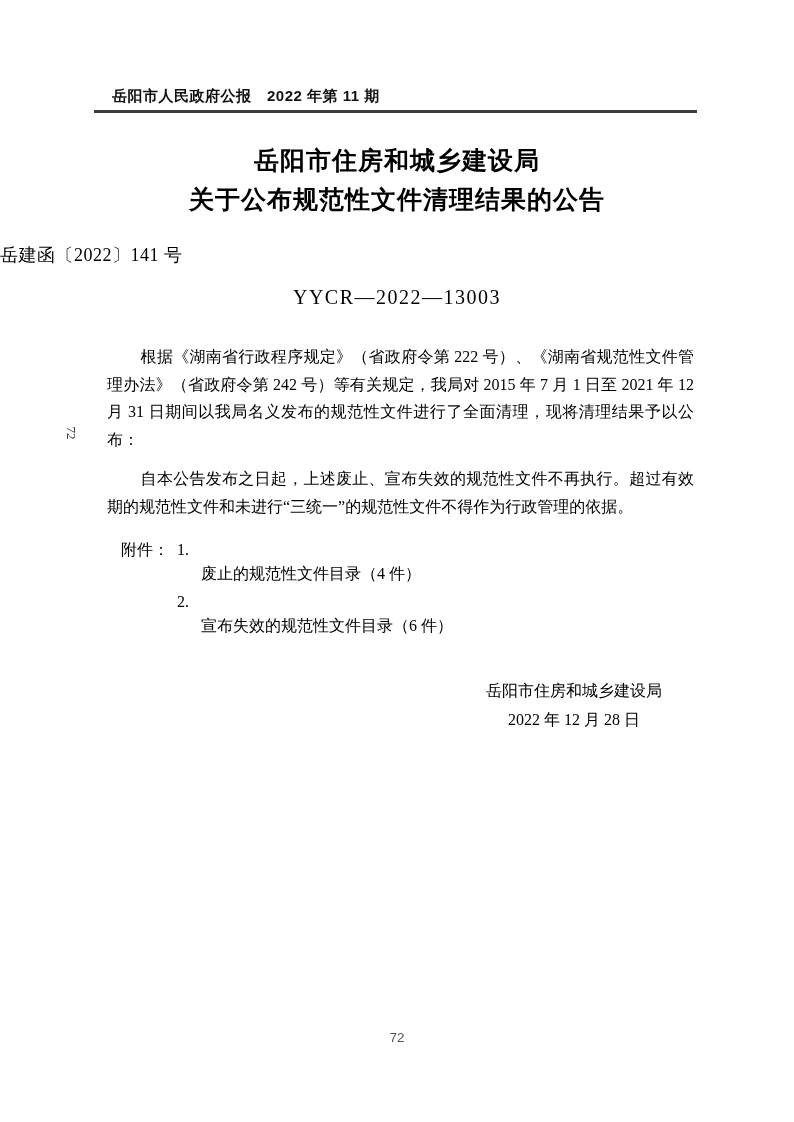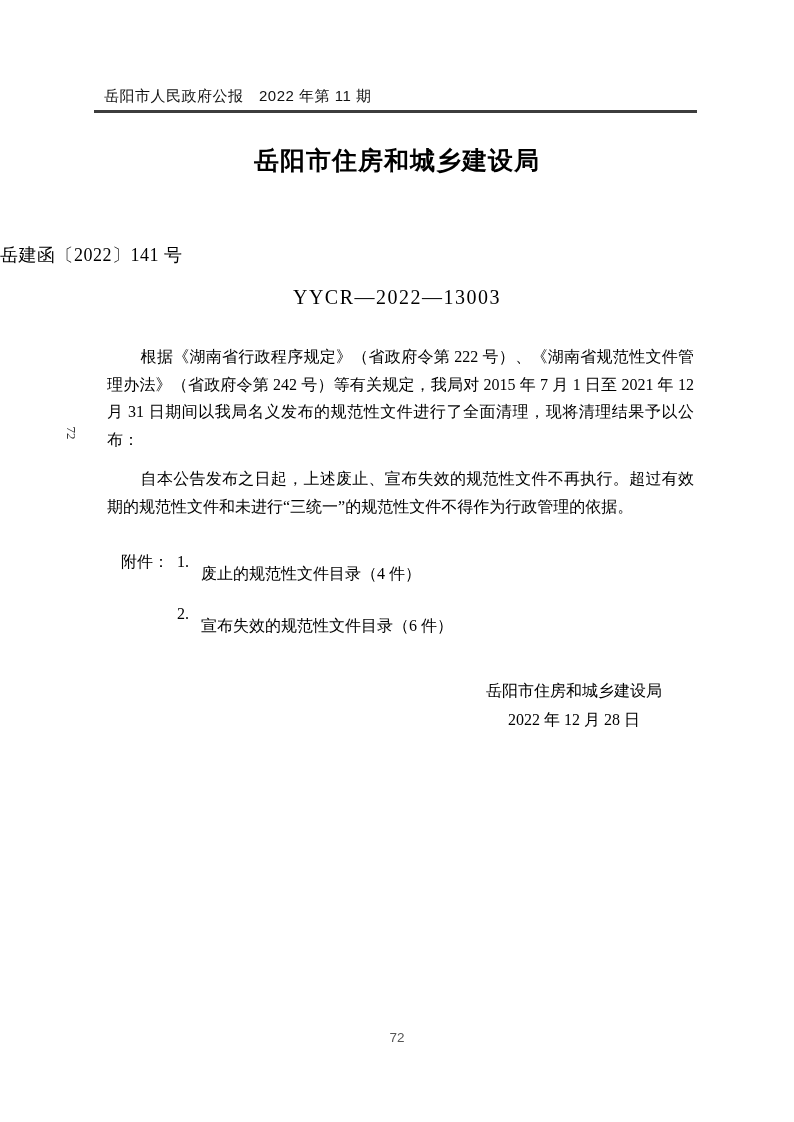--- a/index.html
+++ b/index.html
@@ -6,23 +6,23 @@
   .page{
     position:relative;
     width:794px;height:1122px;
     background:#ffffff;
     color:#000;
     font-family:"Liberation Serif","DejaVu Serif",serif;
     overflow:hidden;
   }
   
   .masthead{
-    position:absolute;left:104px;top:87px;
+    position:absolute;left:112px;top:87px;
     font-family:"Liberation Sans","DejaVu Sans",sans-serif;
-    font-size:15px;font-weight:400;color:#111;
+    font-size:15px;font-weight:700;color:#111;
     letter-spacing:.5px;white-space:pre;
   }
   .masthead-rule{
     position:absolute;left:94px;top:110px;
     width:603px;height:3px;background:#3d3d3d;
   }
   
   .side-num{
     position:absolute;left:56px;top:424px;
     width:28px;height:18px;
@@ -46,21 +46,21 @@
   }
   
   .body-block{
     position:absolute;left:95px;top:331px;width:611px;
     font-size:16px;line-height:27.5px;
     text-align:justify;color:#000;
   }
   .body-block p{margin:12px;text-indent:2.1em;}
   
   .attachments{margin-top:16px;line-height:28px;padding-left:26px;}
-  .att-row{display:flex;align-items:center;}
+  .att-row{display:flex;}
   .att-label{flex:none;width:56px;}
   .att-num{flex:none;margin-right:12px;}
   .att-text{flex:none;margin-top:24px;}
   
   .signature{
     margin-top:36px;margin-left:auto;margin-right:44px;
     width:-moz-fit-content;width:fit-content;
     text-align:center;line-height:29px;font-size:16px;
   }
   
@@ -76,20 +76,21 @@
 
 <div class="page">
 
   <div class="masthead">岳阳市人民政府公报　2022 年第 11 期</div>
   <div class="masthead-rule"></div>
 
   <div class="side-num">72</div>
 
   <h1 class="title">
     <span>岳阳市住房和城乡建设局</span>
+    <span>关于公布规范性文件清理结果的公告</span>
   </h1>
 
   <div class="doc-number">岳建函〔2022〕141 号</div>
 
   <div class="doc-code">YYCR—2022—13003</div>
 
   <div class="body-block">
     <p>根据《湖南省行政程序规定》（省政府令第 222 号）、《湖南省规范性文件管理办法》（省政府令第 242 号）等有关规定，我局对 2015 年 7 月 1 日至 2021 年 12 月 31 日期间以我局名义发布的规范性文件进行了全面清理，现将清理结果予以公布：</p>
     <p>自本公告发布之日起，上述废止、宣布失效的规范性文件不再执行。超过有效期的规范性文件和未进行“三统一”的规范性文件不得作为行政管理的依据。</p>
 

